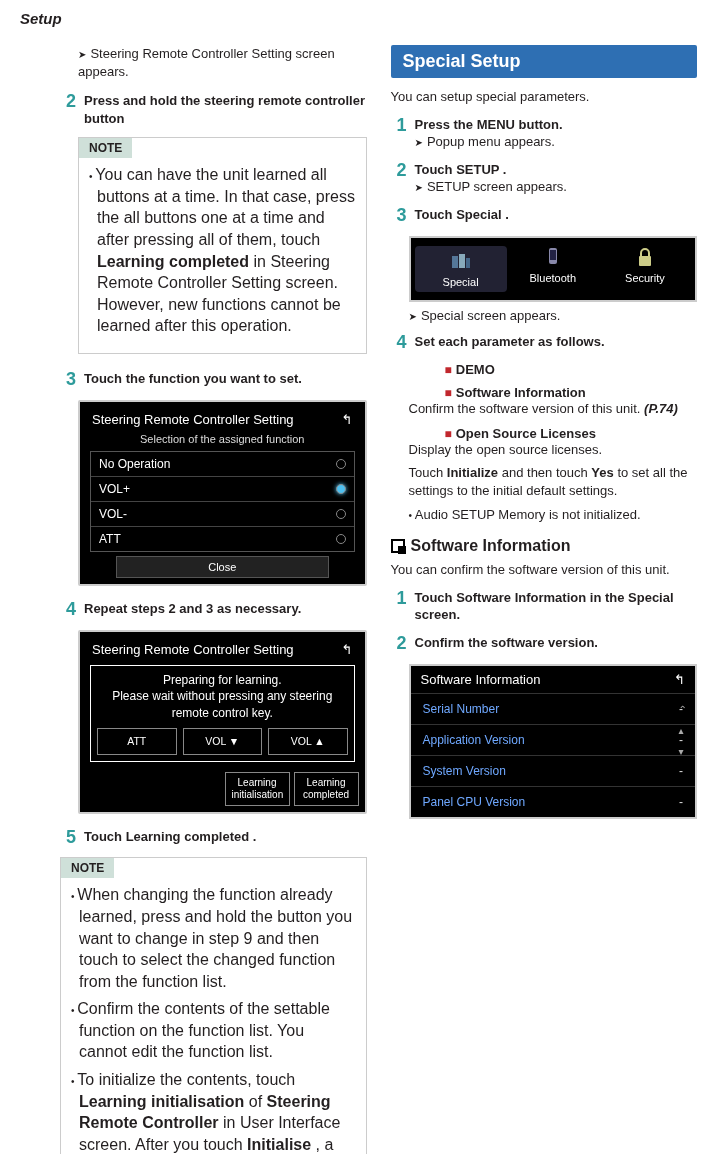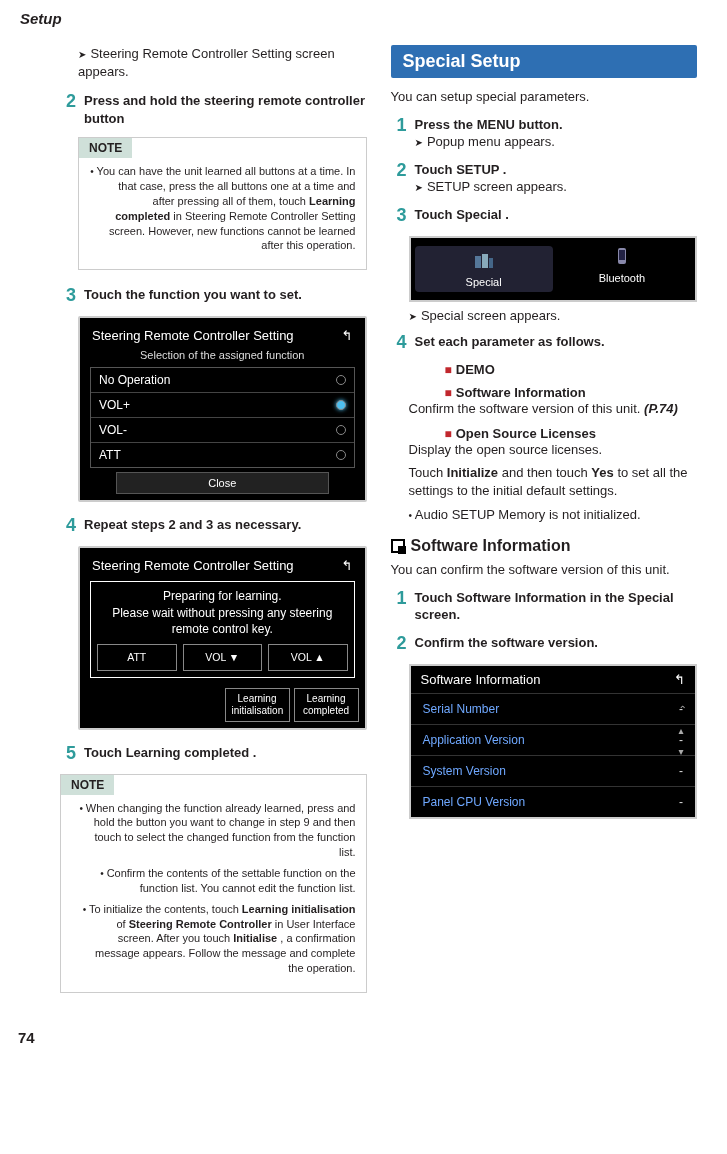--- a/index.html
+++ b/index.html
@@ -52,23 +52,22 @@
   }
   .note-label {
     display: inline-block;
     background: #cfe0d9;
     font-weight: bold;
     padding: 3px 10px;
     font-size: 12px;
   }
   .note-body {
     padding: 6px 10px 10px 10px;
-    font-size: 11px;
+    font-size: 16px;
     line-height: 1.35;
-    text-align: right;
   }
   .note-body p { margin-bottom: 6px; text-indent: -8px; padding-left: 8px;}
   .note-body p::before { content:"• "; font-size:10px;}
   .screenshot {
     background: #000;
     color: #fff;
     border-radius: 2px;
     margin: 6px 0 14px 0;
     font-size: 11px;
     padding: 6px;
@@ -286,20 +285,27 @@
           </svg>
         <span>Special</span>
       </div>
       <div class="tab-item">
         <svg class="tab-icon" viewBox="0 0 24 24">
             <rect x="8" y="2" width="8" height="16" rx="2" fill="#88a"></rect>
             <rect x="9" y="4" width="6" height="10" fill="#224"></rect>
           </svg>
         <span>Bluetooth</span>
       </div>
+      <div class="tab-item">
+        <svg class="tab-icon" viewBox="0 0 24 24">
+            <rect x="6" y="10" width="12" height="10" rx="1" fill="#cc8"></rect>
+            <path d="M8 10 V7 a4 4 0 0 1 8 0 V10" stroke="#cc8" stroke-width="2" fill="none"></path>
+          </svg>
+        <span>Security</span>
+      </div>
     </div>
     <div class="chevron" style="margin-left:18px; margin-bottom:10px;">Special screen appears.</div>
 
     <div class="step">
       <div class="step-num">4</div>
       <div class="step-body"><b>Set each parameter as follows.</b></div>
     </div>
 
     <div style="margin-left:18px;">
       <div class="param-title"><span class="block-sq">■</span><b>DEMO</b></div>

